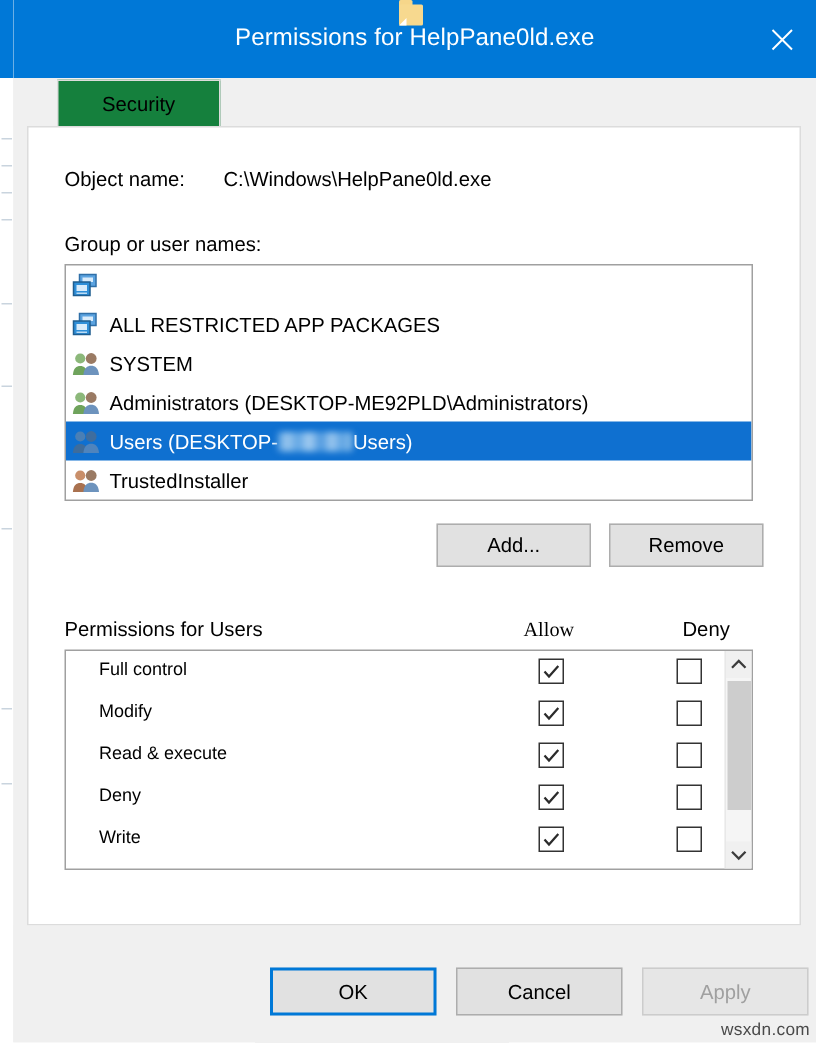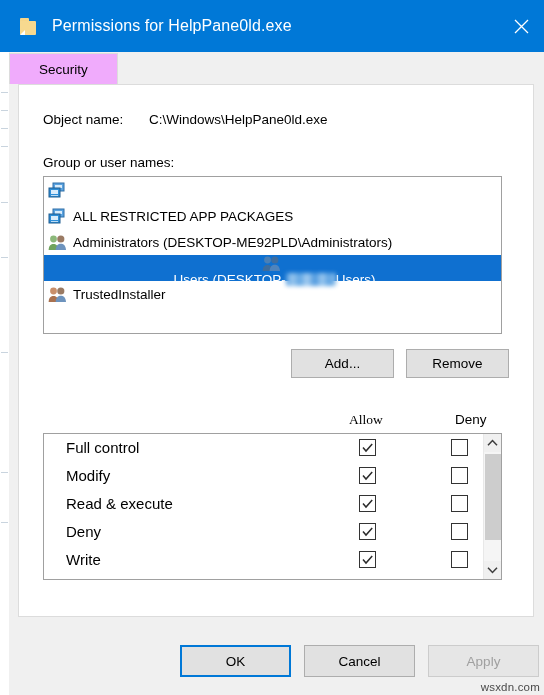--- a/index.html
+++ b/index.html
@@ -56,20 +56,21 @@
     box-sizing: border-box;
   }
 
   
   #titlebar {
     position: relative;
     height: 52px;
     background: #0078d7;
     display: flex;
     align-items: center;
+    flex-direction: column;
   }
   #titlebar .folder-icon {
     width: 20px;
     height: 17px;
     margin-left: 11px;
     margin-right: 12px;
     position: relative;
     flex: none;
   }
   #titlebar .folder-icon .tab {
@@ -113,26 +114,26 @@
   
   #tabstrip {
     position: relative;
     height: 32px;
     background: #f0f0f0;
     padding-left: 17px;
     box-sizing: border-box;
   }
   #tab-security {
     position: absolute;
-    left: 0;
+    left: 29px;
     bottom: 0;
     height: 31px;
     min-width: 78px;
     padding: 0 29px;
-    background: #f0abfc;
+    background: #15803d;
     border: 1px solid #dcdcdc;
     border-bottom: none;
     box-sizing: border-box;
     display: flex;
     align-items: center;
     justify-content: center;
     font-size: 13.5px;
     cursor: default;
   }
 
@@ -182,21 +183,20 @@
     display: flex;
     align-items: center;
     padding-left: 4px;
     font-size: 13.5px;
     white-space: nowrap;
     cursor: default;
   }
   .user-row.selected {
     background: #0f70d0;
     color: #ffffff;
-    flex-direction: column;
   }
   .user-row .uicon {
     width: 19px;
     height: 17px;
     margin-right: 6px;
     flex: none;
     position: relative;
   }
   .user-row .uname { position: relative; }
 
@@ -256,21 +256,21 @@
   }
   #permlist-inner {
     position: absolute;
     left: 0; top: 0;
     right: 18px;
     bottom: 0;
   }
   .perm-row {
     position: relative;
     height: 28px;
-    font-size: 15px;
+    font-size: 12px;
     cursor: default;
     text-align: right;
   }
   .perm-row .pname {
     position: absolute;
     left: 22px;
     top: 5px;
     white-space: nowrap;
   }
   .cbox {
@@ -433,30 +433,41 @@
             <rect x="5" y="1" width="11" height="8" fill="#5ba3e0" stroke="#2f6fa8" stroke-width="1"></rect>
             <rect x="7" y="3" width="7" height="3" fill="#d9ecfb"></rect>
             <rect x="1" y="6" width="11" height="9" fill="#2f8fd8" stroke="#1f5d8f" stroke-width="1"></rect>
             <rect x="3" y="8" width="7" height="4" fill="#d9ecfb"></rect>
             <rect x="3" y="13" width="7" height="1" fill="#bcdcf5"></rect>
           </svg>
         </span>
         <span class="uname">ALL RESTRICTED APP PACKAGES</span>
       </div>
 
-
       <div class="user-row">
         <span class="uicon">
           <svg width="19" height="17" viewBox="0 0 19 17" aria-hidden="true">
             <circle cx="5.5" cy="5" r="3.4" fill="#8cb87a"></circle>
             <path d="M0.6 16 C0.9 11.4 3 10 5.5 10 C8 10 10.1 11.4 10.4 16 Z" fill="#6fa35c"></path>
             <circle cx="12.8" cy="5" r="3.6" fill="#9a7a63"></circle>
             <path d="M7.6 16 C8 11.2 10.2 9.8 12.8 9.8 C15.4 9.8 17.6 11.2 18 16 Z" fill="#6d93bd"></path>
           </svg>
         </span>
+        <span class="uname">SYSTEM</span>
+      </div>
+
+      <div class="user-row">
+        <span class="uicon">
+          <svg width="19" height="17" viewBox="0 0 19 17" aria-hidden="true">
+            <circle cx="5.5" cy="5" r="3.4" fill="#8cb87a"></circle>
+            <path d="M0.6 16 C0.9 11.4 3 10 5.5 10 C8 10 10.1 11.4 10.4 16 Z" fill="#6fa35c"></path>
+            <circle cx="12.8" cy="5" r="3.6" fill="#9a7a63"></circle>
+            <path d="M7.6 16 C8 11.2 10.2 9.8 12.8 9.8 C15.4 9.8 17.6 11.2 18 16 Z" fill="#6d93bd"></path>
+          </svg>
+        </span>
         <span class="uname">Administrators (DESKTOP-ME92PLD\Administrators)</span>
       </div>
 
       <div class="user-row selected">
         <span class="uicon">
           <svg width="19" height="17" viewBox="0 0 19 17" aria-hidden="true">
             <circle cx="5.5" cy="5" r="3.4" fill="#4a7fb5"></circle>
             <path d="M0.6 16 C0.9 11.4 3 10 5.5 10 C8 10 10.1 11.4 10.4 16 Z" fill="#3d6c9c"></path>
             <circle cx="12.8" cy="5" r="3.6" fill="#3f6d9e"></circle>
             <path d="M7.6 16 C8 11.2 10.2 9.8 12.8 9.8 C15.4 9.8 17.6 11.2 18 16 Z" fill="#4f84bd"></path>
@@ -475,20 +486,21 @@
           </svg>
         </span>
         <span class="uname">TrustedInstaller</span>
       </div>
 
     </div>
 
     <button class="btn" id="btn-add">Add...</button>
     <button class="btn" id="btn-remove">Remove</button>
 
+    <div class="section-label" id="label-perms">Permissions for Users</div>
     <div class="perm-head" id="head-allow">Allow</div>
     <div class="perm-head" id="head-deny">Deny</div>
 
     <div id="permlist">
       <div id="permlist-inner">
 
         <div class="perm-row">
           <span class="pname">Full control</span>
           <span class="cbox allow">
             <svg width="15" height="15" viewBox="0 0 15 15" aria-hidden="true">

